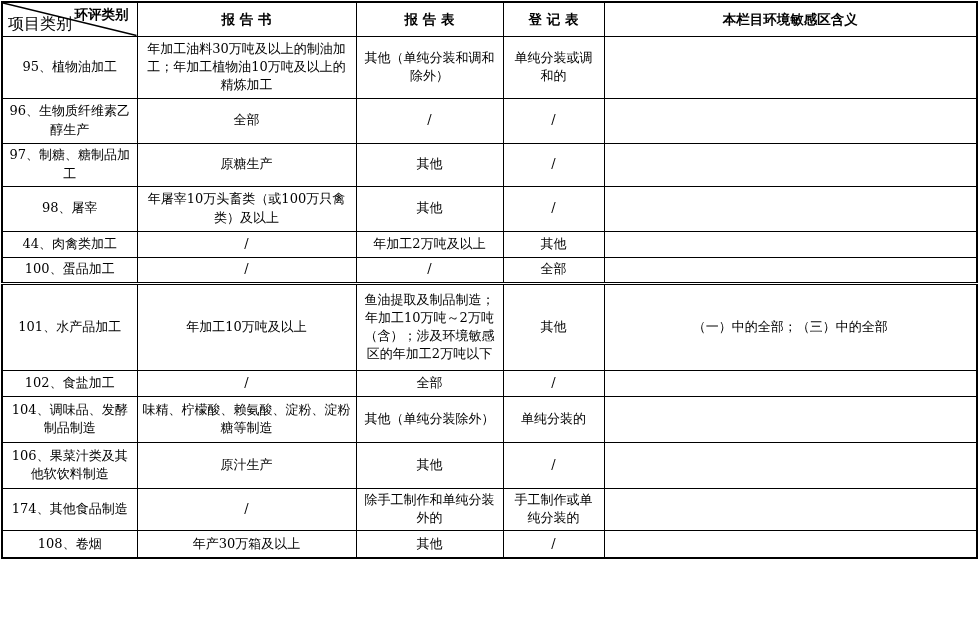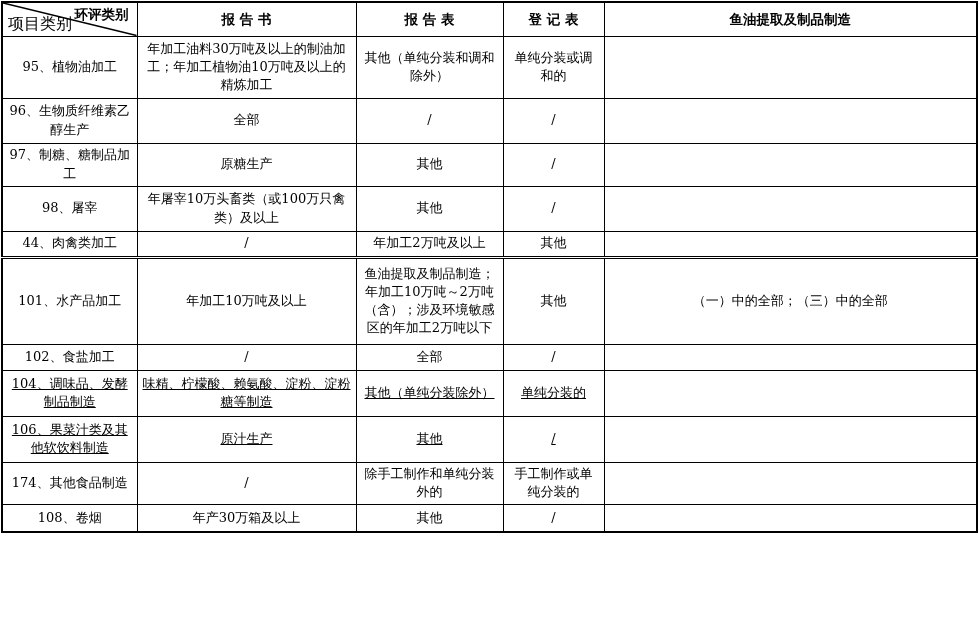--- a/index.html
+++ b/index.html
@@ -20,21 +20,21 @@
     padding: 1px 5px; overflow: hidden;
     word-break: break-all;
   }
   table.eia thead th { font-weight: bold; font-size: 13.5px; }
   
   col.c1 { width: 135px; } col.c2 { width: 219px; } col.c3 { width: 147px; }
   col.c4 { width: 101px; } col.c5 { width: 373px; }
   
   tr.hhd  { height: 34px; }
   tr.h62  { height: 62px; } tr.h45 { height: 45px; padding-left: 12px; } tr.h43 { height: 43px; padding-left: 48px; }
-  tr.h26  { height: 26px; } tr.h87 { height: 87px; } tr.h46 { height: 46px; text-decoration: underline; }
+  tr.h26  { height: 26px; } tr.h87 { height: 87px; } tr.h46 { height: 46px; }
   tr.h42  { height: 42px; } tr.h28 { height: 28px; }
   
   tr.tsep td { border-top: 3px double #000; }
   
   td.cat { text-align: justify; padding: 1px 4px 1px 6px; margin-top: 32px; }
   td.jl  { text-align: justify; padding: 1px 6px; }
   
   th.diag { position: relative; padding: 0; overflow: hidden; }
   th.diag svg.diagline { position: absolute; left: 0; top: 0; width: 100%; height: 100%; display: block; }
   th.diag .lbl-tr { position: absolute; top: 2px; right: 8px; font-weight: bold; font-size: 13.5px; }
@@ -57,21 +57,21 @@
         <th class="diag">
           <svg class="diagline" viewBox="0 0 135 34" preserveAspectRatio="none" aria-hidden="true">
             <line x1="0" y1="0" x2="135" y2="34" stroke="#000" stroke-width="1.6"></line>
           </svg>
           <span class="lbl-tr">环评类别</span>
           <span class="lbl-bl">项目类别</span>
         </th>
         <th>报 告 书</th>
         <th>报 告 表</th>
         <th>登 记 表</th>
-        <th>鱼油提取及制品制造</th>
+        <th>本栏目环境敏感区含义</th>
       </tr>
     </thead>
     <tbody>
       <tr class="h62">
         <td class="cat">95、植物油加工</td>
         <td class="jl">年加工油料30万吨及以上的制油加工；年加工植物油10万吨及以上的精炼加工</td>
         <td class="jl">其他（单纯分装和调和除外）</td>
         <td class="jl">单纯分装或调和的</td>
         <td></td>
       </tr>
@@ -94,20 +94,27 @@
         <td class="jl">年屠宰10万头畜类（或100万只禽类）及以上</td>
         <td>其他</td>
         <td>/</td>
         <td></td>
       </tr>
       <tr class="h26">
         <td class="cat">44、肉禽类加工</td>
         <td>/</td>
         <td>年加工2万吨及以上</td>
         <td>其他</td>
+        <td></td>
+      </tr>
+      <tr class="h26">
+        <td class="cat">100、蛋品加工</td>
+        <td>/</td>
+        <td>/</td>
+        <td>全部</td>
         <td></td>
       </tr>
       <tr class="h87 tsep">
         <td class="cat">101、水产品加工</td>
         <td>年加工10万吨及以上</td>
         <td class="jl">鱼油提取及制品制造；年加工10万吨～2万吨（含）；涉及环境敏感区的年加工2万吨以下</td>
         <td>其他</td>
         <td>（一）中的全部；（三）中的全部</td>
       </tr>
       <tr class="h26">

